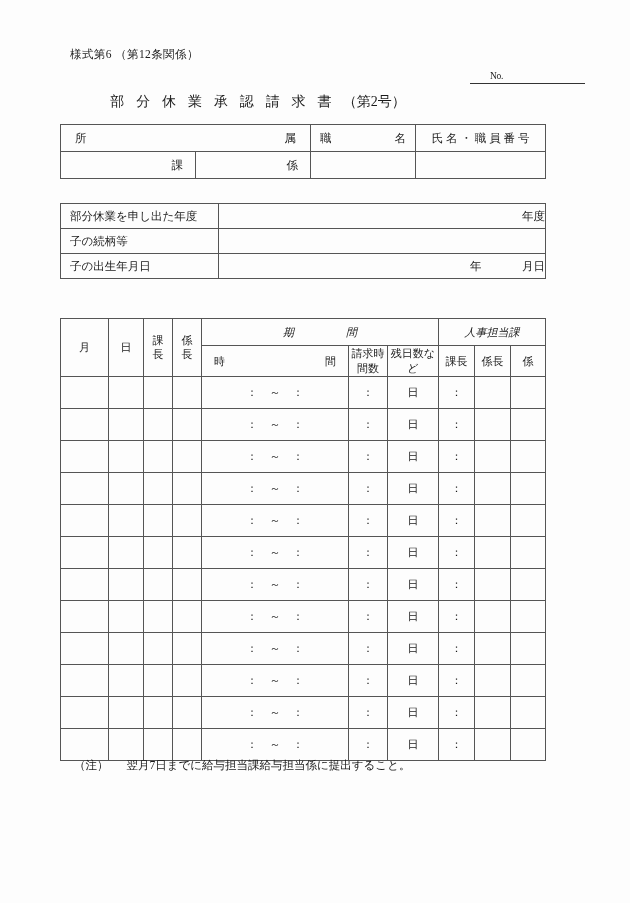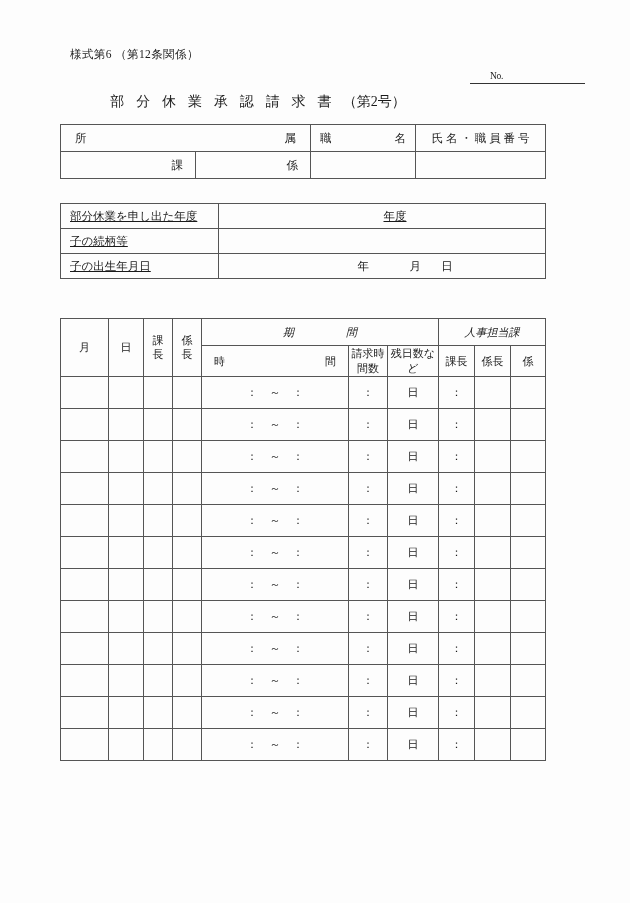--- a/index.html
+++ b/index.html
@@ -97,30 +97,29 @@
   .right-pad {
     text-align: right;
     padding-right: 12px;
   }
 
   
   #t-child {
     left: 60px;
     top: 203px;
     width: 485px;
-    text-decoration: underline;
   }
   #t-child td { height: 24px; }
   .lbl-cell {
     text-align: left;
     padding-left: 9px;
     font-size: 11.5px;
   }
   .val-cell {
-    text-align: center;
+    text-align: right;
     padding-left: 26px;
     font-size: 11.5px;
   }
   .ymd {
     display: inline-block;
   }
   .ymd span { display: inline-block; }
   .ymd .g1 { width: 52px; }
   .ymd .g2 { width: 52px; }
 
@@ -508,14 +507,17 @@
           </td>
           <td><span class="colon">：</span></td>
           <td><span>日</span></td>
           <td><span class="colon">：</span></td>
           <td></td>
           <td></td>
         </tr>
       </tbody>
   </table>
 
+  <div class="note">
+    <span class="note-mark">（注）</span><span>翌月7日までに給与担当課給与担当係に提出すること。</span>
+  </div>
 
 </div>
 
 </body></html>

